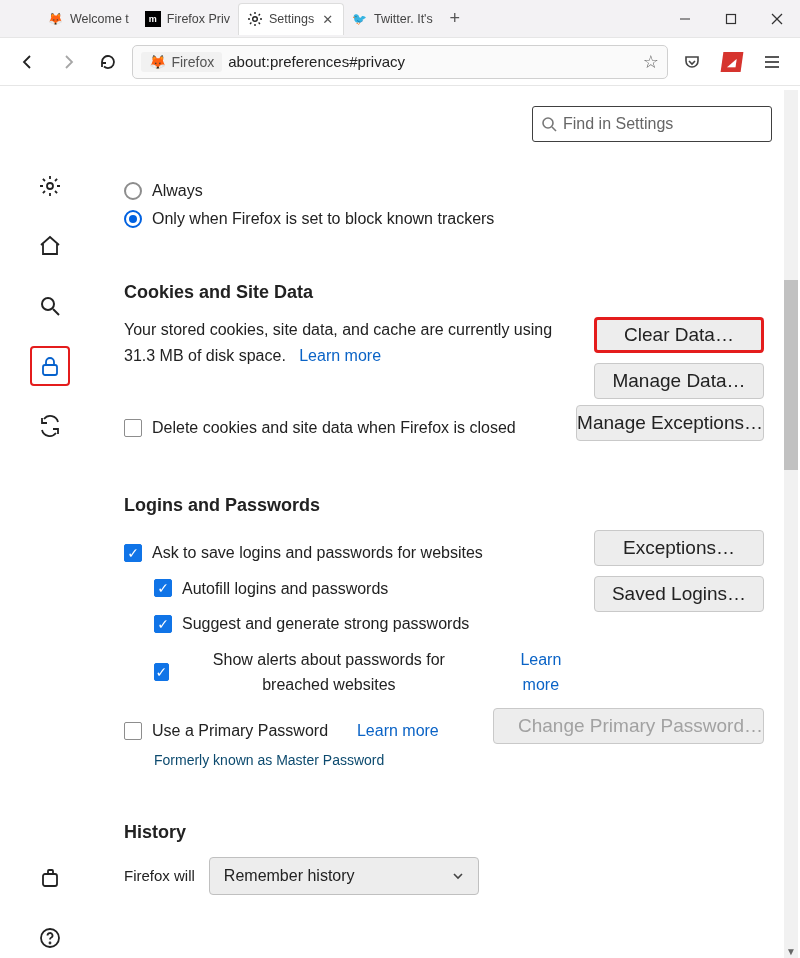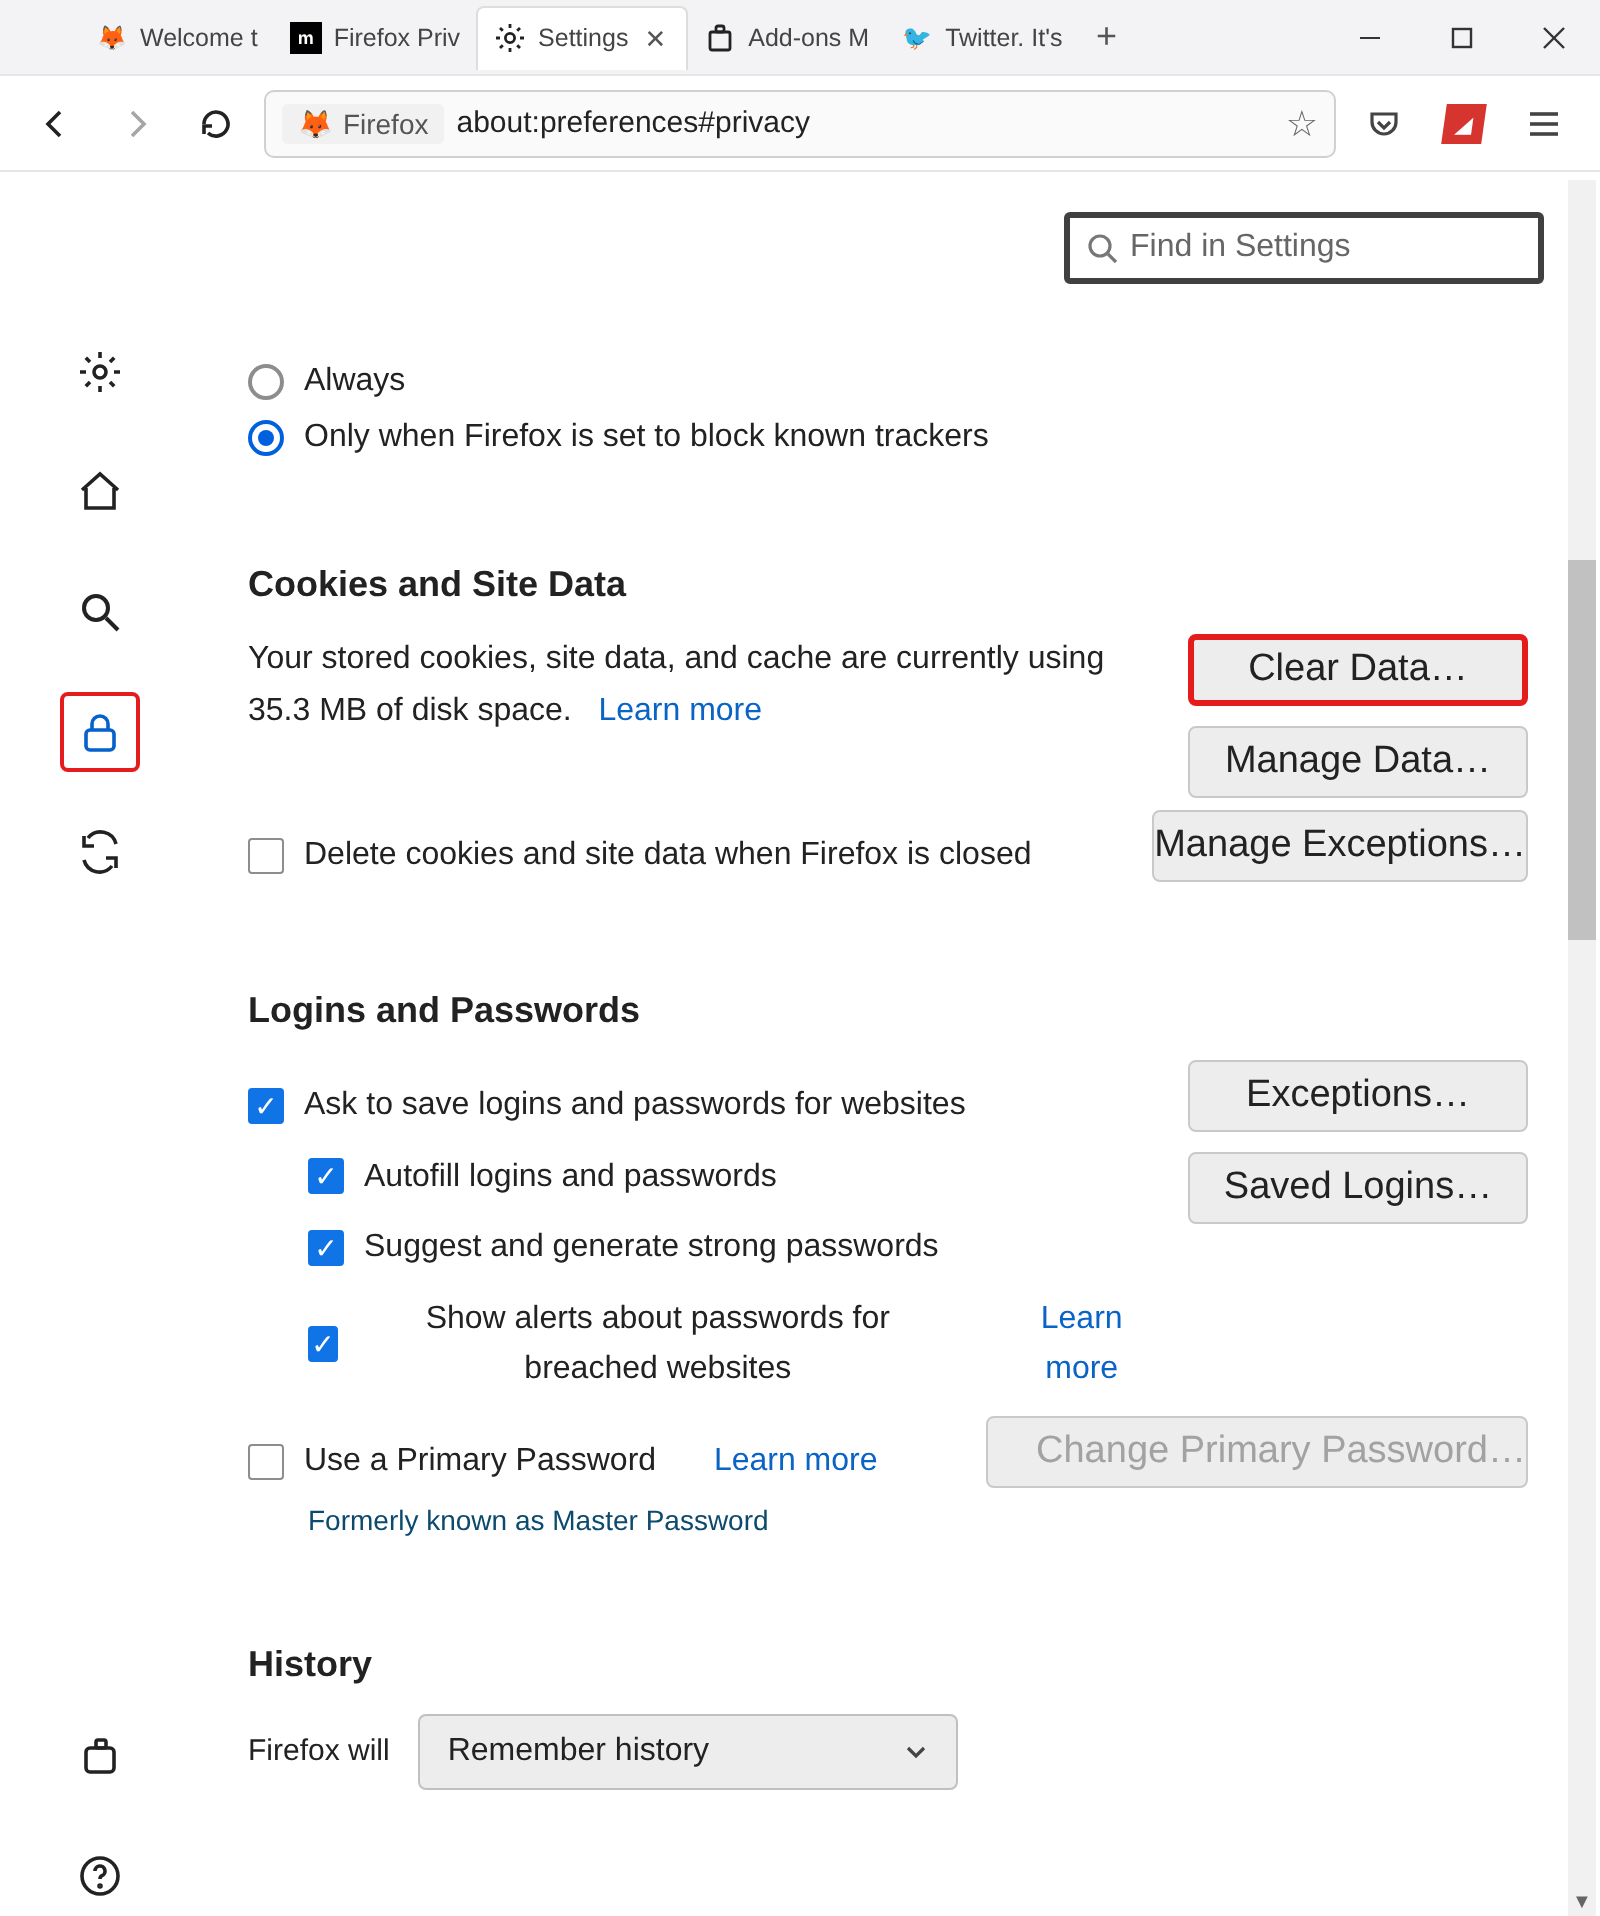--- a/index.html
+++ b/index.html
@@ -25,21 +25,21 @@
   .toolicon { width: 32px; height: 32px; display: flex; align-items: center; justify-content: center; color: #555; }
   .adblock { width: 20px; height: 20px; background: #d6342e; color: #fff; display:flex; align-items:center; justify-content:center; font-size:11px; transform: skewX(-8deg); }
 
   
   .content-area { display: flex; height: calc(958px - 38px - 48px); position: relative; }
   .sidebar { width: 100px; display: flex; flex-direction: column; align-items: center; padding-top: 80px; gap: 20px; }
   .side-icon { width: 40px; height: 40px; display: flex; align-items: center; justify-content: center; color: #222; border-radius: 4px; }
   .side-icon.highlight { border: 2px solid #e41c1c; color: #0561cc; }
   .sidebar .spacer { flex: 1; }
   .main { flex: 1; overflow-y: auto; padding: 0 36px 0 24px; position: relative; }
-  .search-box { position: absolute; right: 28px; top: 20px; width: 240px; height: 36px; border: 3px solid #404040; border-radius: 3px; display:flex; align-items:center; padding: 0 8px; gap:6px; color:#666; font-size:16px;}
+  .search-box { position: absolute; right: 28px; top: 20px; width: 240px; height: 36px; border: 1px solid #404040; border-radius: 3px; display:flex; align-items:center; padding: 0 8px; gap:6px; color:#666; font-size:16px;}
   .section-top { margin-top: 96px; }
   .line { margin-bottom: 6px; font-size: 16px; }
   a.link { color: #0a63c6; text-decoration: none; }
   .radio-row, .check-row { display:flex; align-items:center; gap:10px; margin-top:10px; font-size:16px;text-align:center; }
   .radio { width:18px; height:18px; border-radius:50%; border:2px solid #8d8d8d; display:inline-flex; align-items:center; justify-content:center; }
   .radio.checked { border-color:#0061e0; }
   .radio.checked::after { content:""; width:8px; height:8px; background:#0061e0; border-radius:50%; }
   .check { width:18px; height:18px; border:1px solid #8d8d8d; border-radius:2px; display:inline-flex; align-items:center; justify-content:center; font-size:14px; color:#fff; }
   .check.checked { background:#1074e7; border-color:#1074e7; }
   h3 { font-size: 18px; font-weight:600; margin-top: 54px; margin-bottom: 14px; }
@@ -76,29 +76,20 @@
       <span class="tab-favicon">
         <svg width="16" height="16" viewBox="0 0 16 16" stroke="#222" fill="none" stroke-width="1.4">
             <circle cx="8" cy="8" r="2.3"></circle>
             <path d="M8 1v2M8 13v2M1 8h2M13 8h2M3 3l1.4 1.4M11.6 11.6L13 13M3 13l1.4-1.4M11.6 4.4L13 3"></path>
           </svg>
       </span>
       <span>Settings</span>
       <span class="close">✕</span>
     </div>
     <div class="tab">
-      <span class="tab-favicon">
-        <svg width="16" height="16" viewBox="0 0 16 16" stroke="#222" fill="none" stroke-width="1.4">
-            <rect x="3" y="5" width="10" height="9" rx="1"></rect>
-            <rect x="6" y="2" width="4" height="3" rx="1"></rect>
-          </svg>
-      </span>
-      <span>Add-ons M</span>
-    </div>
-    <div class="tab">
       <span class="tab-favicon" style="color:#1da1f2;">🐦</span>
       <span>Twitter. It's</span>
     </div>
     <div class="newtab">+</div>
     <div class="window-controls">
       <div class="winbtn">
           <svg width="12" height="12">
             <line x1="1" y1="6" x2="11" y2="6" stroke="#333" stroke-width="1"></line>
           </svg>
         </div>
@@ -230,21 +221,21 @@
         </div>
         <div class="radio-row">
           <span class="radio checked"></span>
           <span>Only when Firefox is set to block known trackers</span>
         </div>
       </div>
 
       <h3>Cookies and Site Data</h3>
       <div class="row">
         <div class="text">
-          <span>Your stored cookies, site data, and cache are currently using 35.3 MB of disk space.</span>&nbsp;&nbsp;
+          <span>Your stored cookies, site data, and cache are currently using 31.3 MB of disk space.</span>&nbsp;&nbsp;
           <a href="#" class="link">Learn more</a>
         </div>
         <div class="btncol">
           <div class="btn highlight">Clear Data…</div>
           <div class="btn">Manage Data…</div>
         </div>
       </div>
       <div class="row" style="margin-top:6px;">
         <div class="text">
           <div class="check-row">

